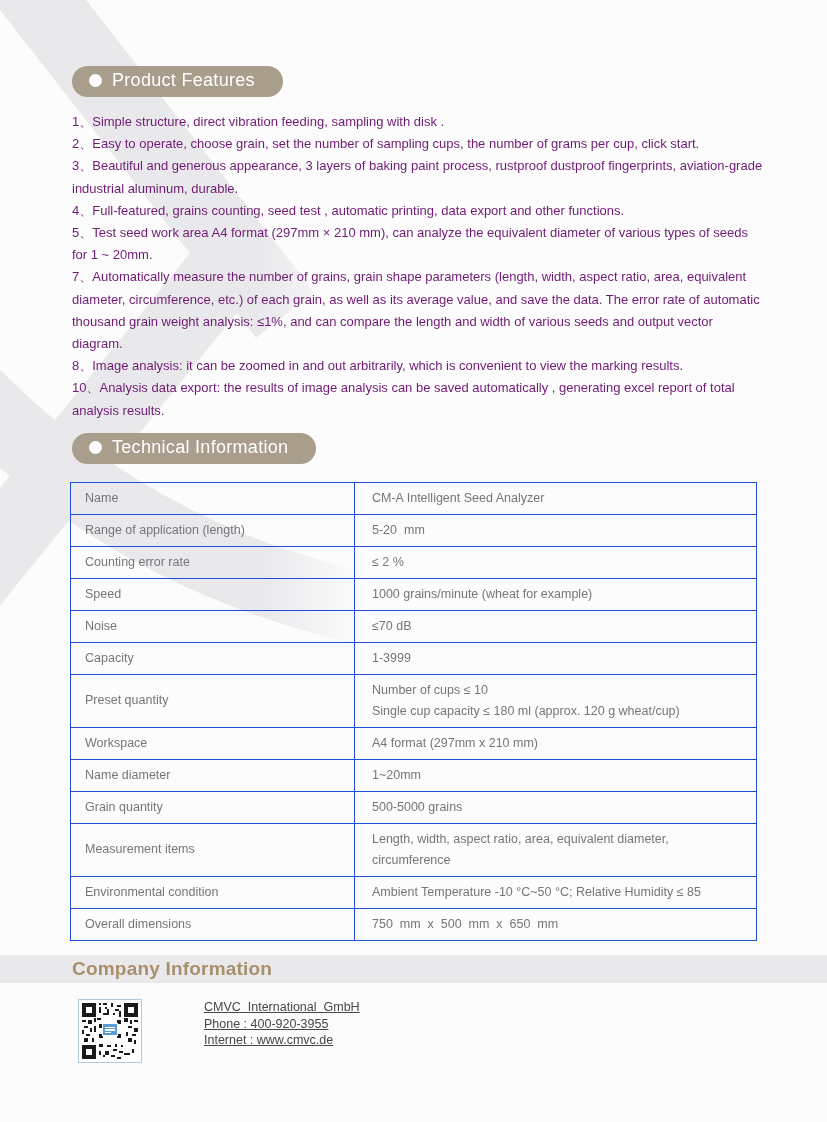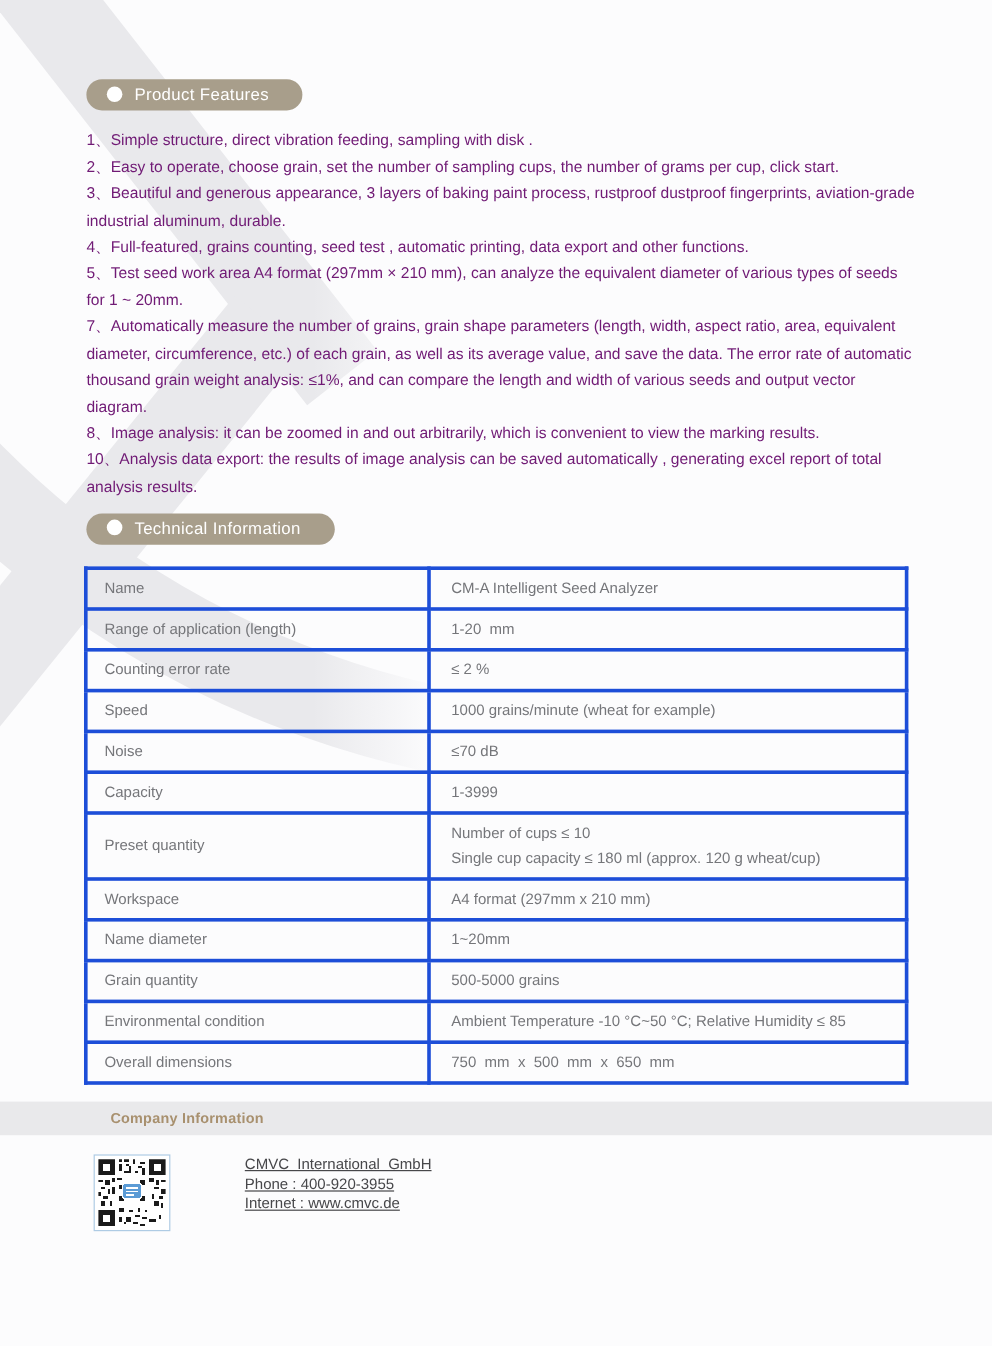--- a/index.html
+++ b/index.html
@@ -18,54 +18,54 @@
   .wm-mask{position:absolute;left:260px;top:0;right:0;bottom:0;background:transparent;}
   .content{position:relative;z-index:1;}
   
   .badge{
     display:inline-flex;align-items:center;
     margin-left:72px;
     background:var(--badge,#a89e8b);
     color:#ffffff;
     border-radius:17px;
     padding:4px 28px 6px 17px;
-    font-size:14px;font-weight:400;letter-spacing:.3px;
+    font-size:18px;font-weight:400;letter-spacing:.3px;
   }
   .badge .dot{width:13px;height:13px;border-radius:50%;background:#ffffff;margin-right:10px;flex:0 0 auto;}
   .badge-1{margin-top:66px;}
   .badge-2{margin-top:11px;}
   
   .features{margin:14px 63px 0 72px;}
   .feature{
     margin:0;padding:0;
     font-size:13px;line-height:22.2px;color:#701a75;
     text-align:left;
   }
   
   .spec-table{
     width:687px;margin:18px 0 0 70px;
     border-collapse:collapse;table-layout:fixed;
   }
   .spec-table td{
-    border:3px solid #1d4ed8;
+    border:1px solid #1d4ed8;
     font-size:12.5px;color:#75767a;
     vertical-align:middle;
     padding:5px 14px;
     height:17px;
     line-height:19px;
   }
   .spec-table td.val{padding:5px 17px;white-space:pre-wrap;line-height:21px;}
   .col-label{width:255px;}
   
   .company-band{
     margin-top:14px;
     height:28px;line-height:28px;
     background:var(--band,#e9e9eb);
-    padding-left:92px;
-    font-size:12px;font-weight:bold;
+    padding-left:72px;
+    font-size:19px;font-weight:bold;
     color:var(--heading,#a8906e);
     letter-spacing:.2px;
   }
   
   .footer{display:flex;margin:16px 0 0 72px;}
   .qr-col{width:104px;flex:0 0 auto;display:flex;flex-direction:column;align-items:flex-start;}
   .qr-frame{border:1px solid var(--qrborder,#aecbe4);background:#ffffff;padding:3px;width:56px;height:56px;margin-left:6px;}
   .company-details{margin-left:28px;font-size:12.5px;color:#47474a;line-height:16.8px;}
   .company-details div{white-space:pre-wrap;text-decoration:underline;}
 </style>
@@ -120,21 +120,21 @@
     <table class="spec-table">
       <tbody>
 
           <tr>
             <td class="col-label">Name</td>
             <td class="val">CM-A Intelligent Seed Analyzer</td>
           </tr>
 
           <tr>
             <td class="col-label">Range of application (length)</td>
-            <td class="val">1-20  mm</td>
+            <td class="val">5-20  mm</td>
           </tr>
 
           <tr>
             <td class="col-label">Counting error rate</td>
             <td class="val">≤ 2 %</td>
           </tr>
 
           <tr>
             <td class="col-label">Speed</td>
             <td class="val">1000 grains/minute (wheat for example)</td>
@@ -165,20 +165,24 @@
             <td class="col-label">Name diameter</td>
             <td class="val">1~20mm</td>
           </tr>
 
 
           <tr>
             <td class="col-label">Grain quantity</td>
             <td class="val">500-5000 grains</td>
           </tr>
 
+          <tr>
+            <td class="col-label">Measurement items</td>
+            <td class="val">Length, width, aspect ratio, area, equivalent diameter, circumference</td>
+          </tr>
 
           <tr>
             <td class="col-label">Environmental condition</td>
             <td class="val">Ambient Temperature -10 °C~50 °C; Relative Humidity ≤ 85</td>
           </tr>
 
           <tr>
             <td class="col-label">Overall dimensions</td>
             <td class="val">750  mm  x  500  mm  x  650  mm</td>
           </tr>

